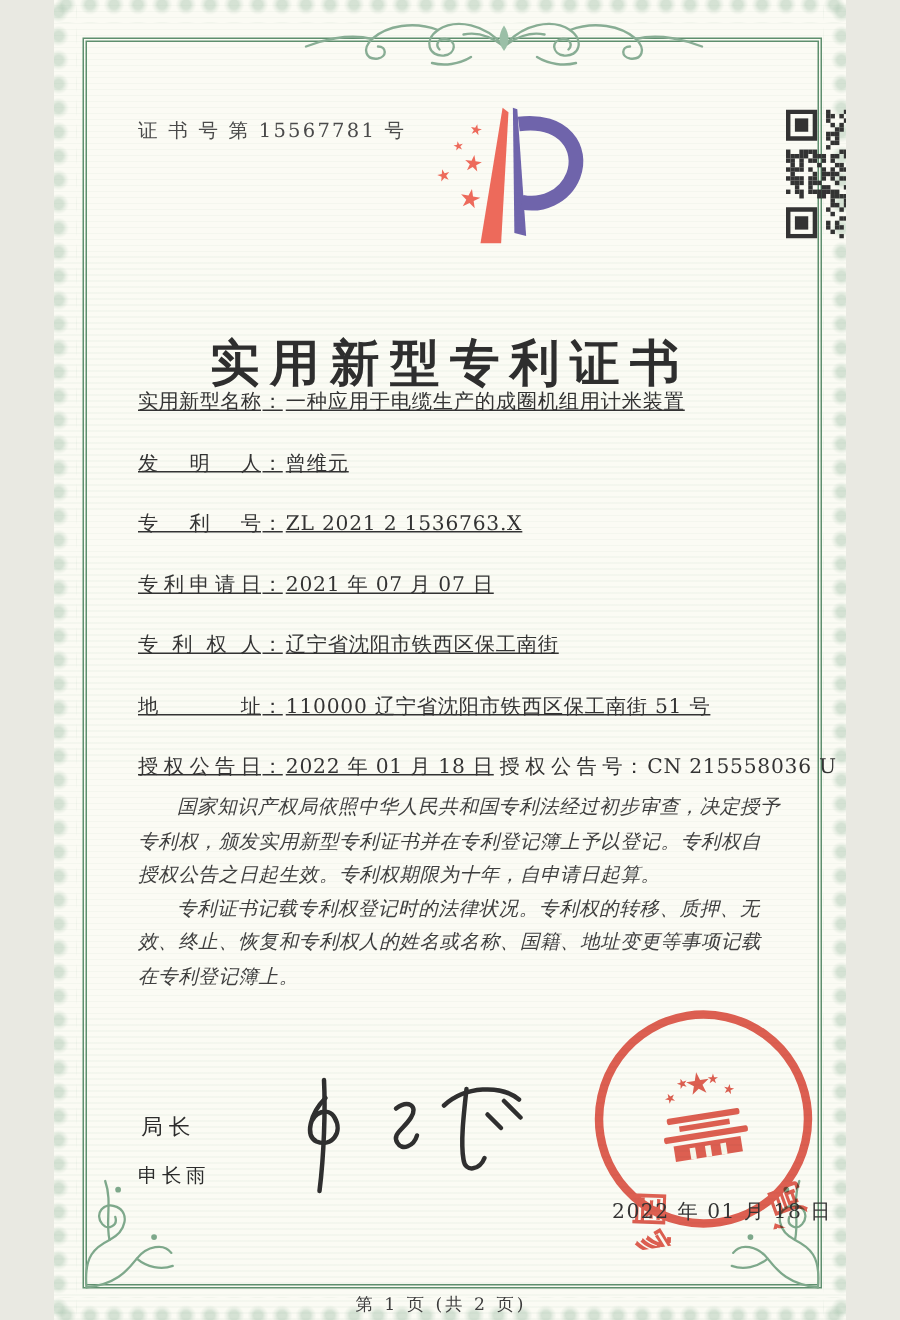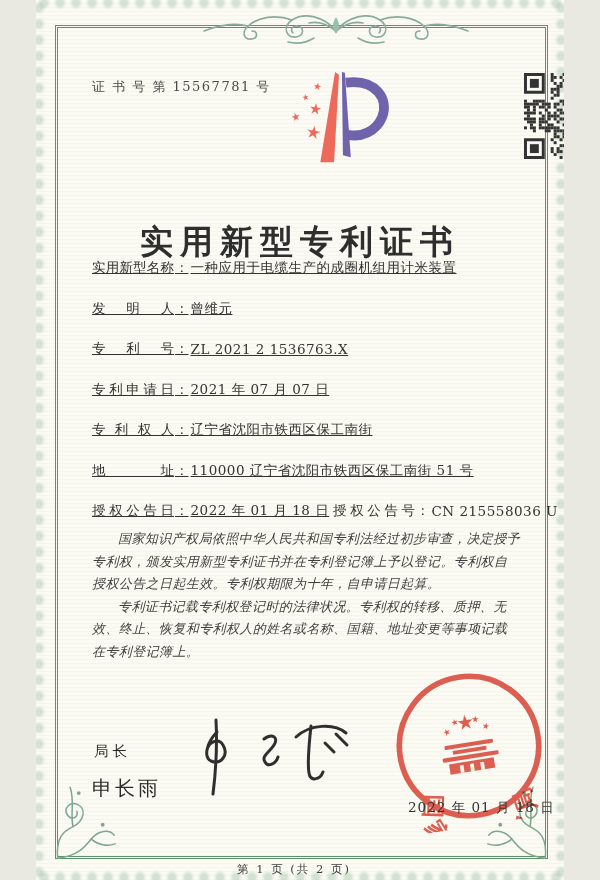--- a/index.html
+++ b/index.html
@@ -49,21 +49,21 @@
   .row{height:40.5px; display:flex; align-items:center; position:relative;text-decoration:underline;}
   .flabel{display:inline-block; width:82px; text-align:justify; text-align-last:justify; white-space:nowrap;}
   .colon{margin:0 2px 0 1px;}
   .fvalue{white-space:nowrap; letter-spacing:.5px;}
   .grant-right{position:absolute; left:241px; display:flex; align-items:center;}
   
   .paras{position:absolute; top:528px; left:56px; right:44px; font-size:13px; color:#3f3f3f;}
   .paras p{margin:0; text-indent:2em; line-height:1.74; font-style:italic; letter-spacing:.4px;}
   
   .officer-title{position:absolute; top:742px; left:58px; font-size:14.5px; letter-spacing:4px; color:#2c2c2c;}
-  .officer-name{position:absolute; top:775px; left:56px; font-size:20px; letter-spacing:3px; color:#2c2c2c;}
+  .officer-name{position:absolute; top:775px; left:56px; font-size:13px; letter-spacing:3px; color:#2c2c2c;}
   .signature{position:absolute; top:712px; left:140px; width:195px; height:95px;}
   .seal{position:absolute; top:666px; left:353px; width:160px; height:160px;
         transform:rotate(-9deg); opacity:.88; mix-blend-mode:multiply;}
   .seal-date{position:absolute; top:799px; left:372px; font-size:13.5px; letter-spacing:1px; color:#343434; z-index:1;}
   .footer{position:absolute; top:835px; left:0; right:12px; text-align:center;
           font-size:11.5px; letter-spacing:2px; color:#3d3d3d;margin-top:27px;}
 </style>
 </head>
 <body>
 

